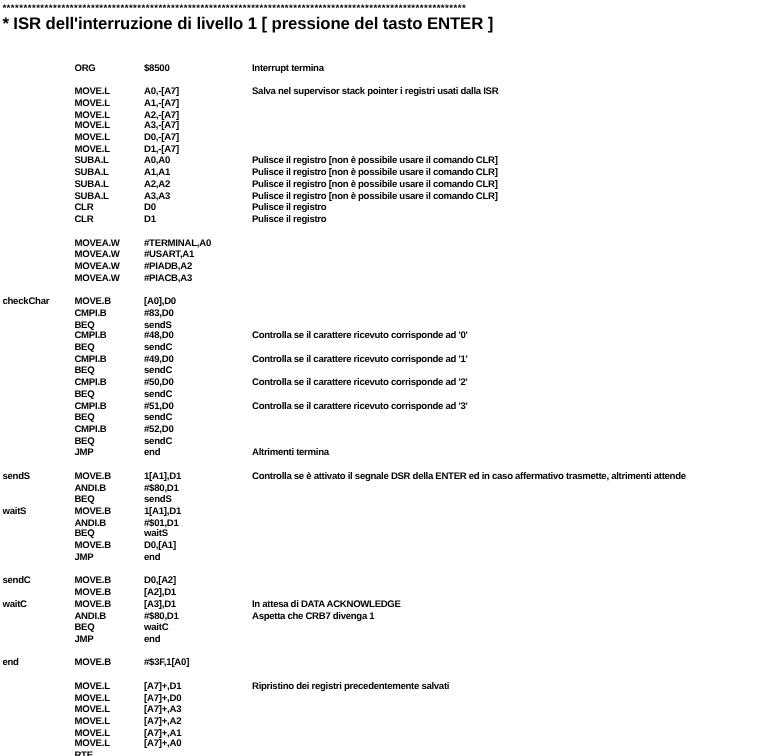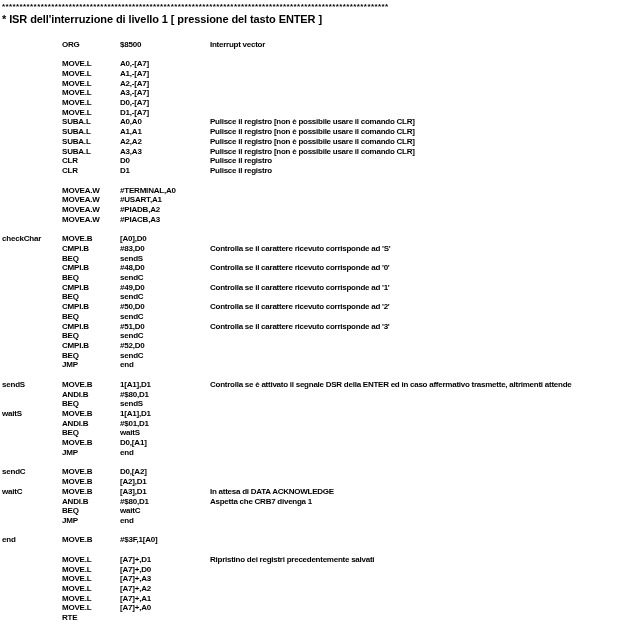--- a/index.html
+++ b/index.html
@@ -23,24 +23,24 @@
     height: 11px;
     line-height: 10px;
     font-size: 8px;
     letter-spacing: 0.4px;
     white-space: nowrap;
     overflow: hidden;
   }
   .title-row {
     height: 14px;
     line-height: 12px;
-    font-size: 11px;
+    font-size: 14px;
     letter-spacing: -0.1px;
     white-space: nowrap;
-    margin-bottom: 3px;
+    margin-bottom: 15px;
   }
   .row {
     display: flex;
     height: 9.72px;
     line-height: 9.7px;
     font-size: 8px;
     letter-spacing: -0.2px;
     white-space: pre;
   }
   .col-label    { flex: 0 0 60px; width: 60px; overflow: hidden; }
@@ -49,54 +49,54 @@
   .col-comment  { flex: 1 1 auto; white-space: nowrap; letter-spacing: -0.25px; overflow: hidden; }
 </style>
 </head>
 <body>
 
 <div class="listing">
   <div class="sep-row">**************************************************************************************************************</div>
   <div class="title-row">* ISR dell'interruzione di livello 1 [ pressione del tasto ENTER ]</div>
   <div>
       <div class="row"><span class="col-label"></span><span class="col-mnemonic"></span><span class="col-operands"></span><span class="col-comment"></span></div>
-      <div class="row"><span class="col-label"></span><span class="col-mnemonic">ORG</span><span class="col-operands">$8500</span><span class="col-comment">Interrupt vector</span></div>
+      <div class="row"><span class="col-label"></span><span class="col-mnemonic">ORG</span><span class="col-operands">$8500</span><span class="col-comment">Interrupt termina</span></div>
       <div class="row"><span class="col-label"></span><span class="col-mnemonic"></span><span class="col-operands"></span><span class="col-comment"></span></div>
-      <div class="row"><span class="col-label"></span><span class="col-mnemonic">MOVE.L</span><span class="col-operands">A0,-[A7]</span></div>
+      <div class="row"><span class="col-label"></span><span class="col-mnemonic">MOVE.L</span><span class="col-operands">A0,-[A7]</span><span class="col-comment">Salva nel supervisor stack pointer i registri usati dalla ISR</span></div>
       <div class="row"><span class="col-label"></span><span class="col-mnemonic">MOVE.L</span><span class="col-operands">A1,-[A7]</span><span class="col-comment"></span></div>
       <div class="row"><span class="col-label"></span><span class="col-mnemonic">MOVE.L</span><span class="col-operands">A2,-[A7]</span><span class="col-comment"></span></div>
       <div class="row"><span class="col-label"></span><span class="col-mnemonic">MOVE.L</span><span class="col-operands">A3,-[A7]</span><span class="col-comment"></span></div>
       <div class="row"><span class="col-label"></span><span class="col-mnemonic">MOVE.L</span><span class="col-operands">D0,-[A7]</span><span class="col-comment"></span></div>
       <div class="row"><span class="col-label"></span><span class="col-mnemonic">MOVE.L</span><span class="col-operands">D1,-[A7]</span><span class="col-comment"></span></div>
       <div class="row"><span class="col-label"></span><span class="col-mnemonic">SUBA.L</span><span class="col-operands">A0,A0</span><span class="col-comment">Pulisce il registro [non è possibile usare il comando CLR]</span></div>
       <div class="row"><span class="col-label"></span><span class="col-mnemonic">SUBA.L</span><span class="col-operands">A1,A1</span><span class="col-comment">Pulisce il registro [non è possibile usare il comando CLR]</span></div>
       <div class="row"><span class="col-label"></span><span class="col-mnemonic">SUBA.L</span><span class="col-operands">A2,A2</span><span class="col-comment">Pulisce il registro [non è possibile usare il comando CLR]</span></div>
       <div class="row"><span class="col-label"></span><span class="col-mnemonic">SUBA.L</span><span class="col-operands">A3,A3</span><span class="col-comment">Pulisce il registro [non è possibile usare il comando CLR]</span></div>
       <div class="row"><span class="col-label"></span><span class="col-mnemonic">CLR</span><span class="col-operands">D0</span><span class="col-comment">Pulisce il registro</span></div>
       <div class="row"><span class="col-label"></span><span class="col-mnemonic">CLR</span><span class="col-operands">D1</span><span class="col-comment">Pulisce il registro</span></div>
       <div class="row"><span class="col-label"></span><span class="col-mnemonic"></span><span class="col-operands"></span><span class="col-comment"></span></div>
       <div class="row"><span class="col-label"></span><span class="col-mnemonic">MOVEA.W</span><span class="col-operands">#TERMINAL,A0</span><span class="col-comment"></span></div>
       <div class="row"><span class="col-label"></span><span class="col-mnemonic">MOVEA.W</span><span class="col-operands">#USART,A1</span><span class="col-comment"></span></div>
       <div class="row"><span class="col-label"></span><span class="col-mnemonic">MOVEA.W</span><span class="col-operands">#PIADB,A2</span><span class="col-comment"></span></div>
       <div class="row"><span class="col-label"></span><span class="col-mnemonic">MOVEA.W</span><span class="col-operands">#PIACB,A3</span><span class="col-comment"></span></div>
       <div class="row"><span class="col-label"></span><span class="col-mnemonic"></span><span class="col-operands"></span><span class="col-comment"></span></div>
       <div class="row"><span class="col-label">checkChar</span><span class="col-mnemonic">MOVE.B</span><span class="col-operands">[A0],D0</span></div>
-      <div class="row"><span class="col-label"></span><span class="col-mnemonic">CMPI.B</span><span class="col-operands">#83,D0</span><span class="col-comment">Controlla se il carattere ricevuto corrisponde ad 'S'</span></div>
+      <div class="row"><span class="col-label"></span><span class="col-mnemonic">CMPI.B</span><span class="col-operands">#83,D0</span></div>
       <div class="row"><span class="col-label"></span><span class="col-mnemonic">BEQ</span><span class="col-operands">sendS</span><span class="col-comment"></span></div>
       <div class="row"><span class="col-label"></span><span class="col-mnemonic">CMPI.B</span><span class="col-operands">#48,D0</span><span class="col-comment">Controlla se il carattere ricevuto corrisponde ad '0'</span></div>
       <div class="row"><span class="col-label"></span><span class="col-mnemonic">BEQ</span><span class="col-operands">sendC</span><span class="col-comment"></span></div>
       <div class="row"><span class="col-label"></span><span class="col-mnemonic">CMPI.B</span><span class="col-operands">#49,D0</span><span class="col-comment">Controlla se il carattere ricevuto corrisponde ad '1'</span></div>
       <div class="row"><span class="col-label"></span><span class="col-mnemonic">BEQ</span><span class="col-operands">sendC</span><span class="col-comment"></span></div>
       <div class="row"><span class="col-label"></span><span class="col-mnemonic">CMPI.B</span><span class="col-operands">#50,D0</span><span class="col-comment">Controlla se il carattere ricevuto corrisponde ad '2'</span></div>
       <div class="row"><span class="col-label"></span><span class="col-mnemonic">BEQ</span><span class="col-operands">sendC</span><span class="col-comment"></span></div>
       <div class="row"><span class="col-label"></span><span class="col-mnemonic">CMPI.B</span><span class="col-operands">#51,D0</span><span class="col-comment">Controlla se il carattere ricevuto corrisponde ad '3'</span></div>
       <div class="row"><span class="col-label"></span><span class="col-mnemonic">BEQ</span><span class="col-operands">sendC</span><span class="col-comment"></span></div>
       <div class="row"><span class="col-label"></span><span class="col-mnemonic">CMPI.B</span><span class="col-operands">#52,D0</span></div>
       <div class="row"><span class="col-label"></span><span class="col-mnemonic">BEQ</span><span class="col-operands">sendC</span><span class="col-comment"></span></div>
-      <div class="row"><span class="col-label"></span><span class="col-mnemonic">JMP</span><span class="col-operands">end</span></div>
+      <div class="row"><span class="col-label"></span><span class="col-mnemonic">JMP</span><span class="col-operands">end</span><span class="col-comment">Altrimenti termina</span></div>
       <div class="row"><span class="col-label"></span><span class="col-mnemonic"></span><span class="col-operands"></span><span class="col-comment"></span></div>
       <div class="row"><span class="col-label">sendS</span><span class="col-mnemonic">MOVE.B</span><span class="col-operands">1[A1],D1</span><span class="col-comment">Controlla se è attivato il segnale DSR della ENTER ed in caso affermativo trasmette, altrimenti attende</span></div>
       <div class="row"><span class="col-label"></span><span class="col-mnemonic">ANDI.B</span><span class="col-operands">#$80,D1</span><span class="col-comment"></span></div>
       <div class="row"><span class="col-label"></span><span class="col-mnemonic">BEQ</span><span class="col-operands">sendS</span><span class="col-comment"></span></div>
       <div class="row"><span class="col-label">waitS</span><span class="col-mnemonic">MOVE.B</span><span class="col-operands">1[A1],D1</span></div>
       <div class="row"><span class="col-label"></span><span class="col-mnemonic">ANDI.B</span><span class="col-operands">#$01,D1</span><span class="col-comment"></span></div>
       <div class="row"><span class="col-label"></span><span class="col-mnemonic">BEQ</span><span class="col-operands">waitS</span><span class="col-comment"></span></div>
       <div class="row"><span class="col-label"></span><span class="col-mnemonic">MOVE.B</span><span class="col-operands">D0,[A1]</span><span class="col-comment"></span></div>
       <div class="row"><span class="col-label"></span><span class="col-mnemonic">JMP</span><span class="col-operands">end</span><span class="col-comment"></span></div>
       <div class="row"><span class="col-label"></span><span class="col-mnemonic"></span><span class="col-operands"></span><span class="col-comment"></span></div>

